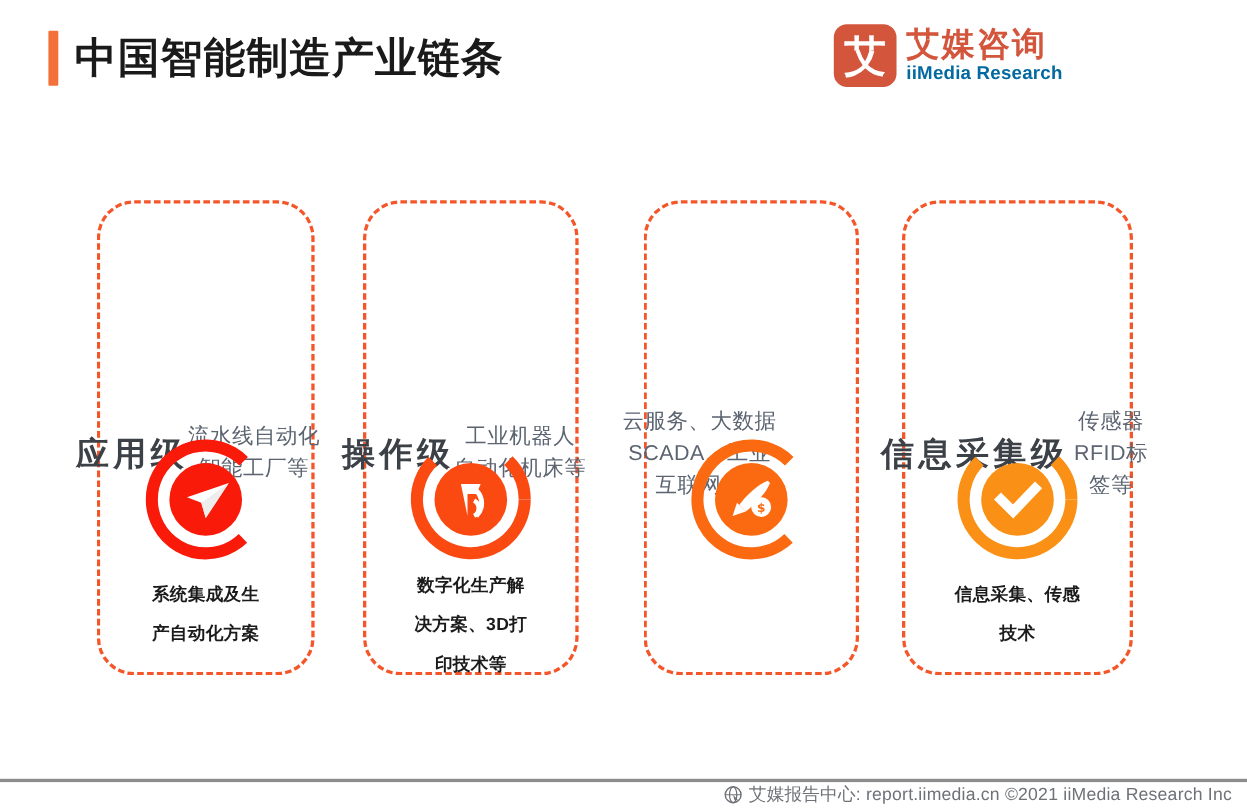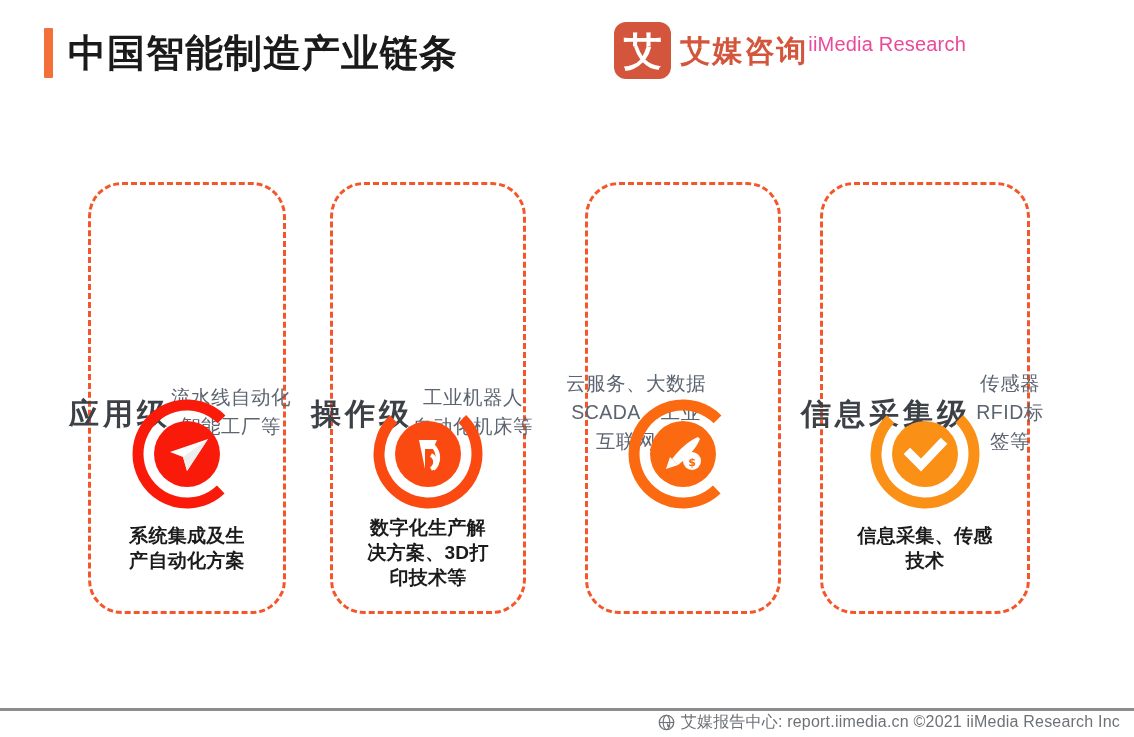--- a/index.html
+++ b/index.html
@@ -21,23 +21,23 @@
   }
 
   
   .logo{position:absolute;right:24px;top:22px;display:flex;align-items:center;gap:9px;}
   .logo-mark{
     width:57px;height:57px;border-radius:12px;background:#D2553C;
     display:flex;align-items:center;justify-content:center;
     color:#ffffff;font-size:38px;font-weight:bold;line-height:1;
     font-family:"DejaVu Sans",sans-serif;
   }
-  .logo-text{display:flex;flex-direction:row;justify-content:flex-start;}
+  .logo-text{display:flex;flex-direction:column;justify-content:flex-start;}
   .logo-cn{font-size:30px;font-weight:bold;color:#D2553C;letter-spacing:2px;line-height:33px;}
-  .logo-en{font-size:20px;font-weight:normal;color:#ec4899;letter-spacing:0.2px;line-height:20px;}
+  .logo-en{font-size:17px;font-weight:bold;color:#0369a1;letter-spacing:0.2px;line-height:20px;}
 
   
   .cards{position:absolute;left:0;top:182px;width:1134px;height:432px;}
   .card{
     position:absolute;top:0;height:432px;
     border:3px dashed #F4562A;border-radius:34px;
     box-sizing:border-box;
   }
   .card-inner{position:absolute;left:-22px;top:0;width:calc(100% + 44px);height:100%;
               display:flex;flex-direction:row;align-items:center;}
@@ -60,21 +60,21 @@
     position:absolute;left:50%;transform:translateX(-50%);
     width:110px;height:110px;
   }
   .c1 .icon-wrap{top:214px;}
   .c2 .icon-wrap{top:214px;}
   .c3 .icon-wrap{top:214px;}
   .c4 .icon-wrap{top:214px;}
 
   .card-foot{
     position:absolute;left:-18px;width:calc(100% + 36px);
-    font-size:19px;font-weight:bold;color:#1b1b1b;line-height:25px;
+    font-size:16px;font-weight:bold;color:#1b1b1b;line-height:36px;
     text-align:center;letter-spacing:0.3px;white-space:pre-line;
   }
   .c1 .card-foot{top:338px;}
   .c2 .card-foot{top:330px;text-align:center;}
   .c3 .card-foot{top:338px;}
   .c4 .card-foot{top:338px;}
 
   
   .footer-rule{position:absolute;left:0;top:708px;width:1134px;height:3px;background:#8C8C8C;}
   .footer{

